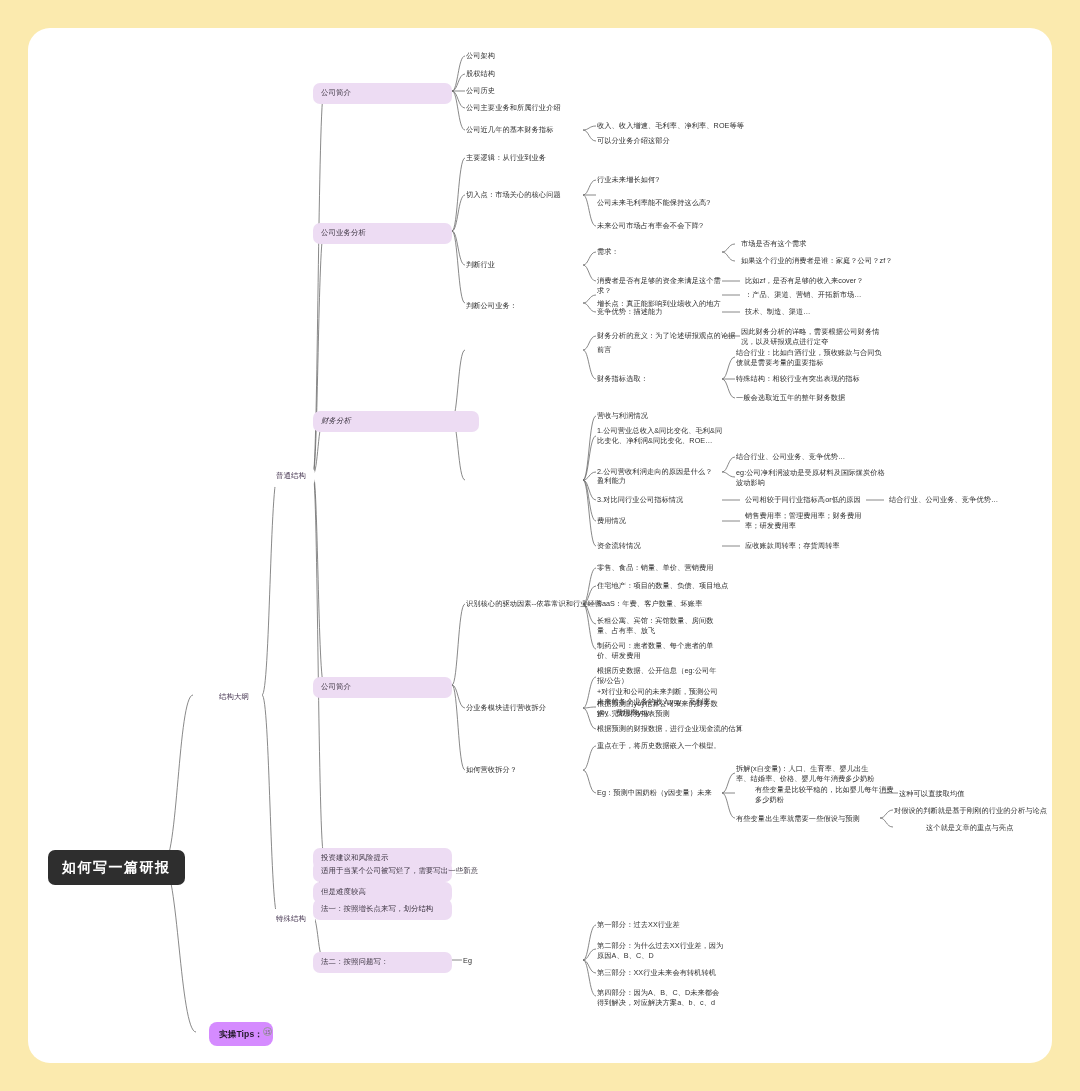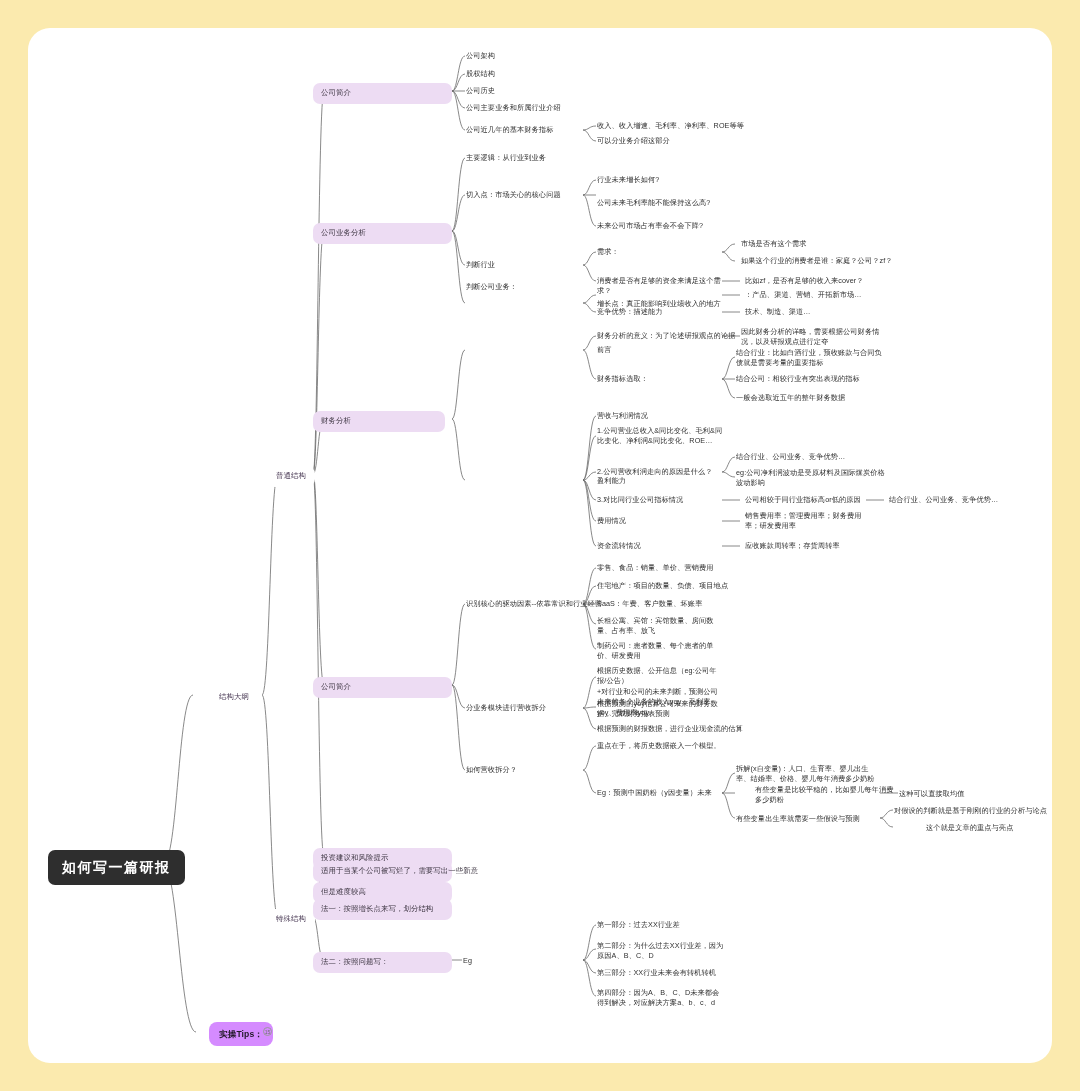--- a/index.html
+++ b/index.html
@@ -206,37 +206,37 @@
 <div class="node pill1" style="left:210px; top:687px;">结构大纲</div>
 
 <div class="node tips" style="left:209px; top:1022px;">实操Tips：</div>
 <div class="badge" style="left:263px; top:1027px;">15</div>
 
 <div class="node pill1" style="left:267px; top:466px;">普通结构</div>
 <div class="node pill1" style="left:267px; top:909px;">特殊结构</div>
 
 <div class="node bar2" style="left:313px; top:83px; width:139px;">公司简介</div>
 <div class="node bar2" style="left:313px; top:223px; width:139px;">公司业务分析</div>
-<div class="node bar2" style="left:313px; top:411px; width:132px;">财务分析</div>
+<div class="node bar2" style="left:313px; top:411px; width:166px;font-style:italic;">财务分析</div>
 <div class="node bar2" style="left:313px; top:677px; width:139px;">公司简介</div>
 <div class="node bar2" style="left:313px; top:848px; width:139px;">投资建议和风险提示</div>
 
 <div class="node plain" style="left:466px; top:51px;">公司架构</div>
 <div class="node plain" style="left:466px; top:69px;">股权结构</div>
 <div class="node plain" style="left:466px; top:86px;">公司历史</div>
 <div class="node plain" style="left:466px; top:103px;">公司主要业务和所属行业介绍</div>
 <div class="node plain" style="left:466px; top:125px;">公司近几年的基本财务指标</div>
 
 <div class="node plain" style="left:597px; top:121px;">收入、收入增速、毛利率、净利率、ROE等等</div>
 <div class="node plain" style="left:597px; top:136px;">可以分业务介绍这部分</div>
 
 <div class="node plain" style="left:466px; top:153px;">主要逻辑：从行业到业务</div>
 <div class="node plain" style="left:466px; top:190px;">切入点：市场关心的核心问题</div>
 <div class="node plain" style="left:466px; top:260px;">判断行业</div>
-<div class="node plain" style="left:466px; top:282px;">判断公司业务：</div>
+<div class="node plain" style="left:466px; top:301px;">判断公司业务：</div>
 
 <div class="node plain" style="left:597px; top:175px;">行业未来增长如何?</div>
 <div class="node plain" style="left:597px; top:198px;">公司未来毛利率能不能保持这么高?</div>
 <div class="node plain" style="left:597px; top:221px;">未来公司市场占有率会不会下降?</div>
 
 <div class="node plain" style="left:597px; top:247px;">需求：</div>
 <div class="node plain" style="left:597px; top:276px; width:125px;">消费者是否有足够的资金来满足这个需求？</div>
 <div class="node plain" style="left:741px; top:239px;">市场是否有这个需求</div>
 <div class="node plain" style="left:741px; top:256px;">如果这个行业的消费者是谁：家庭？公司？zf？</div>
 <div class="node plain" style="left:745px; top:276px;">比如zf，是否有足够的收入来cover？</div>
@@ -244,21 +244,21 @@
 <div class="node plain" style="left:597px; top:290px;margin-top:9px;">增长点：真正能影响到业绩收入的地方</div>
 <div class="node plain" style="left:597px; top:307px;">竞争优势：描述能力</div>
 <div class="node plain" style="left:745px; top:290px;">：产品、渠道、营销、开拓新市场…</div>
 <div class="node plain" style="left:745px; top:307px;">技术、制造、渠道…</div>
 
 <div class="node plain" style="left:597px; top:345px;">前言</div>
 <div class="node plain" style="left:597px; top:331px;">财务分析的意义：为了论述研报观点的论据</div>
 <div class="node plain" style="left:597px; top:374px;">财务指标选取：</div>
 <div class="node plain" style="left:741px; top:327px; width:150px;">因此财务分析的详略，需要根据公司财务情况，以及研报观点进行定夺</div>
 <div class="node plain" style="left:736px; top:348px; width:152px;">结合行业：比如白酒行业，预收账款与合同负债就是需要考量的重要指标</div>
-<div class="node plain" style="left:736px; top:374px;">结合公司：相较行业有突出表现的指标</div>
+<div class="node plain" style="left:736px; top:374px;">特殊结构：相较行业有突出表现的指标</div>
 <div class="node plain" style="left:736px; top:393px;">一般会选取近五年的整年财务数据</div>
 
 <div class="node plain" style="left:597px; top:476px;">盈利能力</div>
 <div class="node plain" style="left:597px; top:411px;">营收与利润情况</div>
 <div class="node plain" style="left:597px; top:426px; width:130px;">1.公司营业总收入&amp;同比变化、毛利&amp;同比变化、净利润&amp;同比变化、ROE…</div>
 <div class="node plain" style="left:597px; top:467px;">2.公司营收利润走向的原因是什么？</div>
 <div class="node plain" style="left:597px; top:495px;">3.对比同行业公司指标情况</div>
 <div class="node plain" style="left:597px; top:516px;">费用情况</div>
 <div class="node plain" style="left:597px; top:541px;">资金流转情况</div>
 

